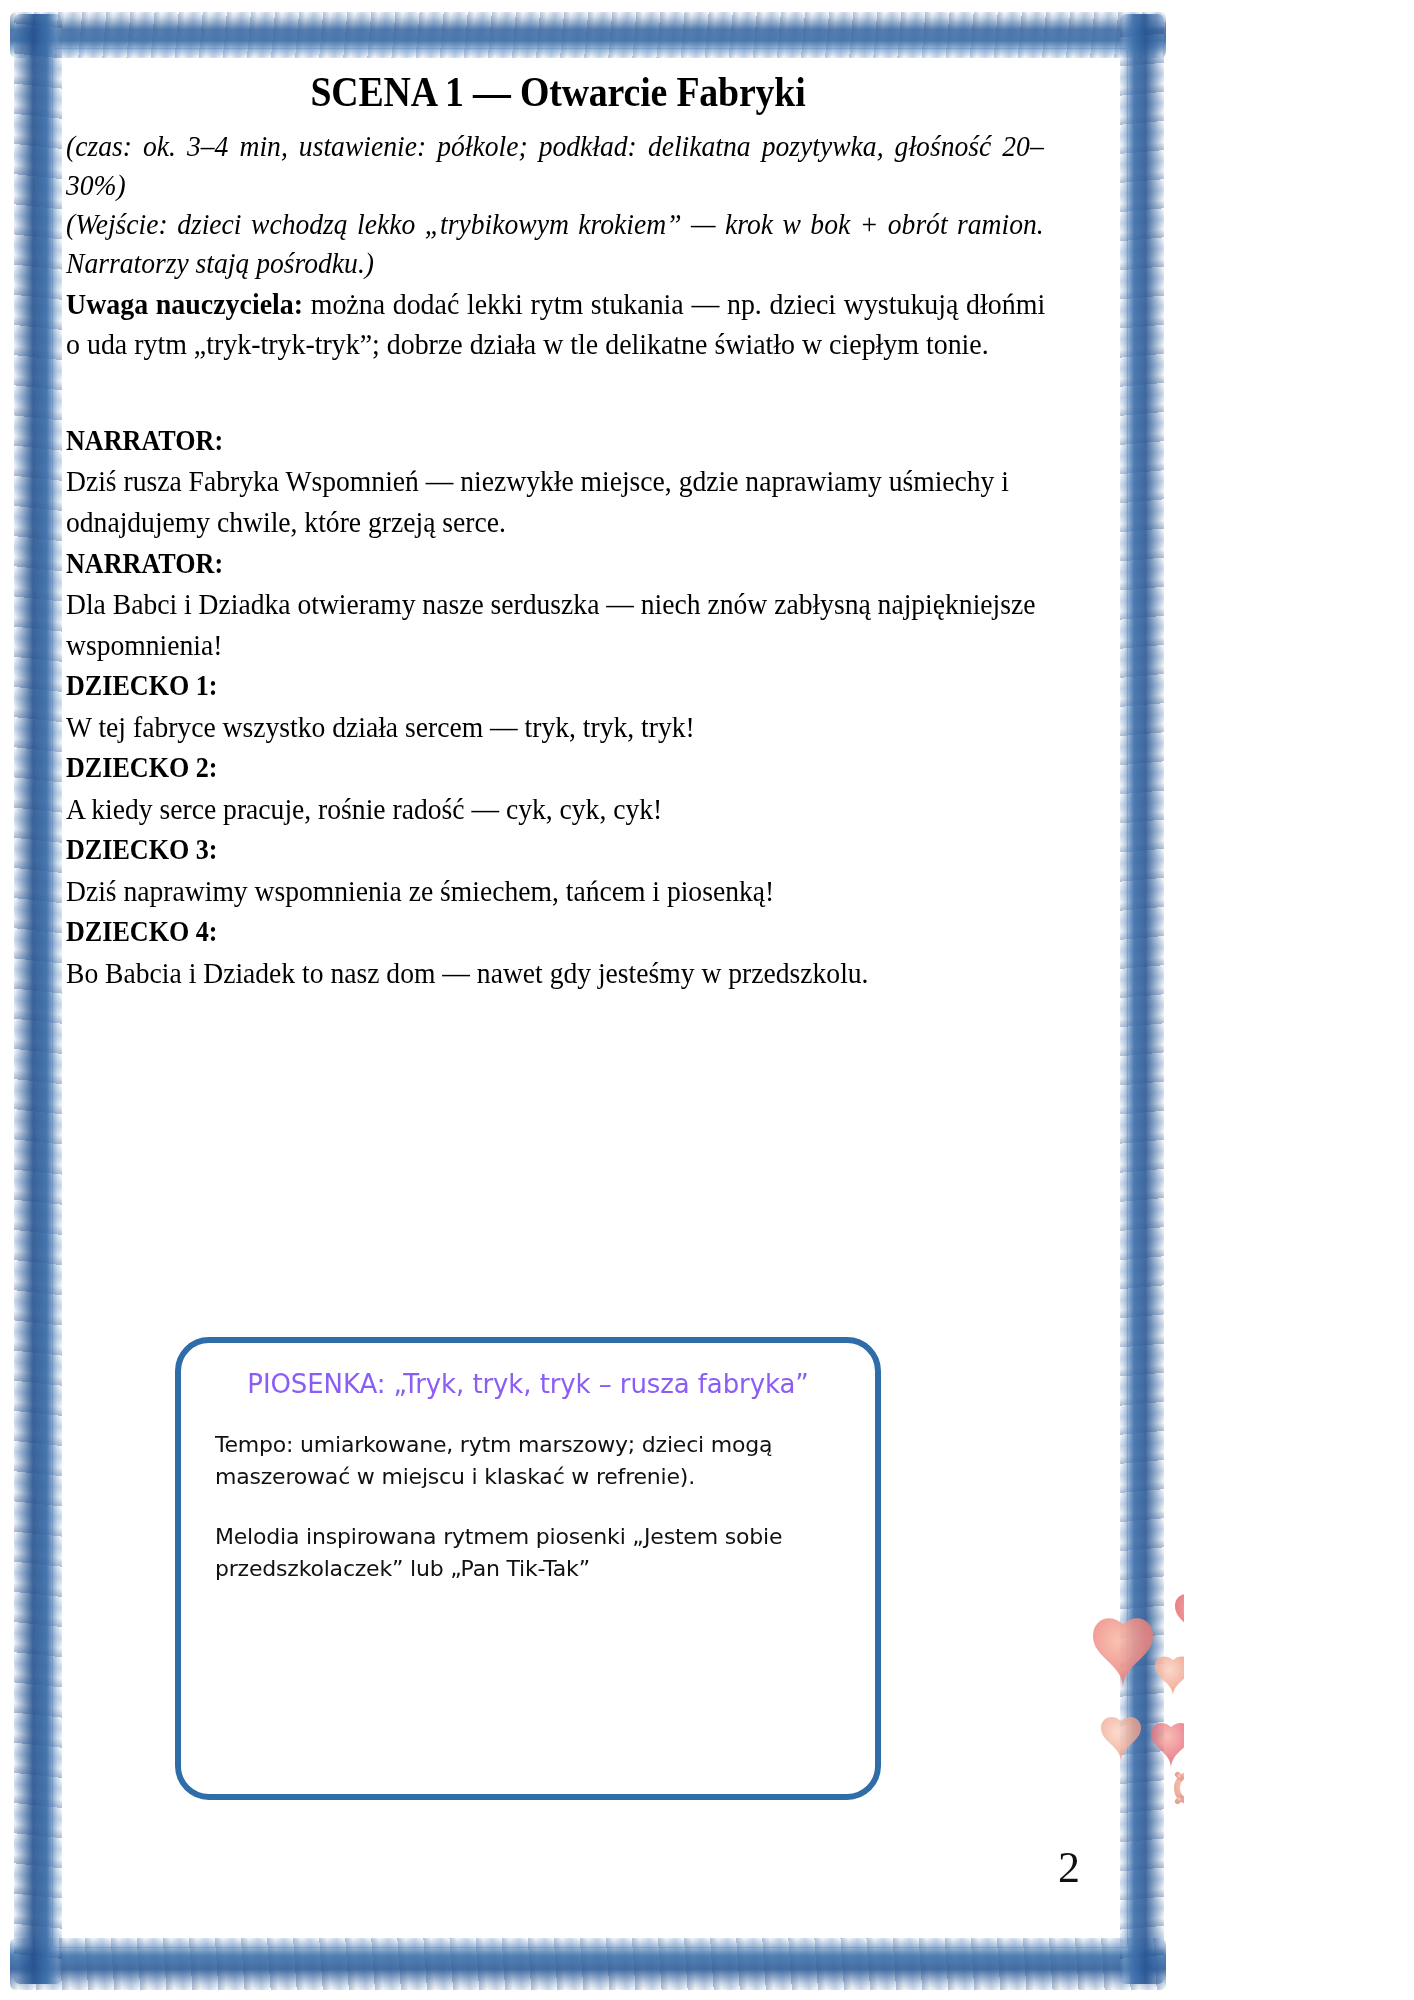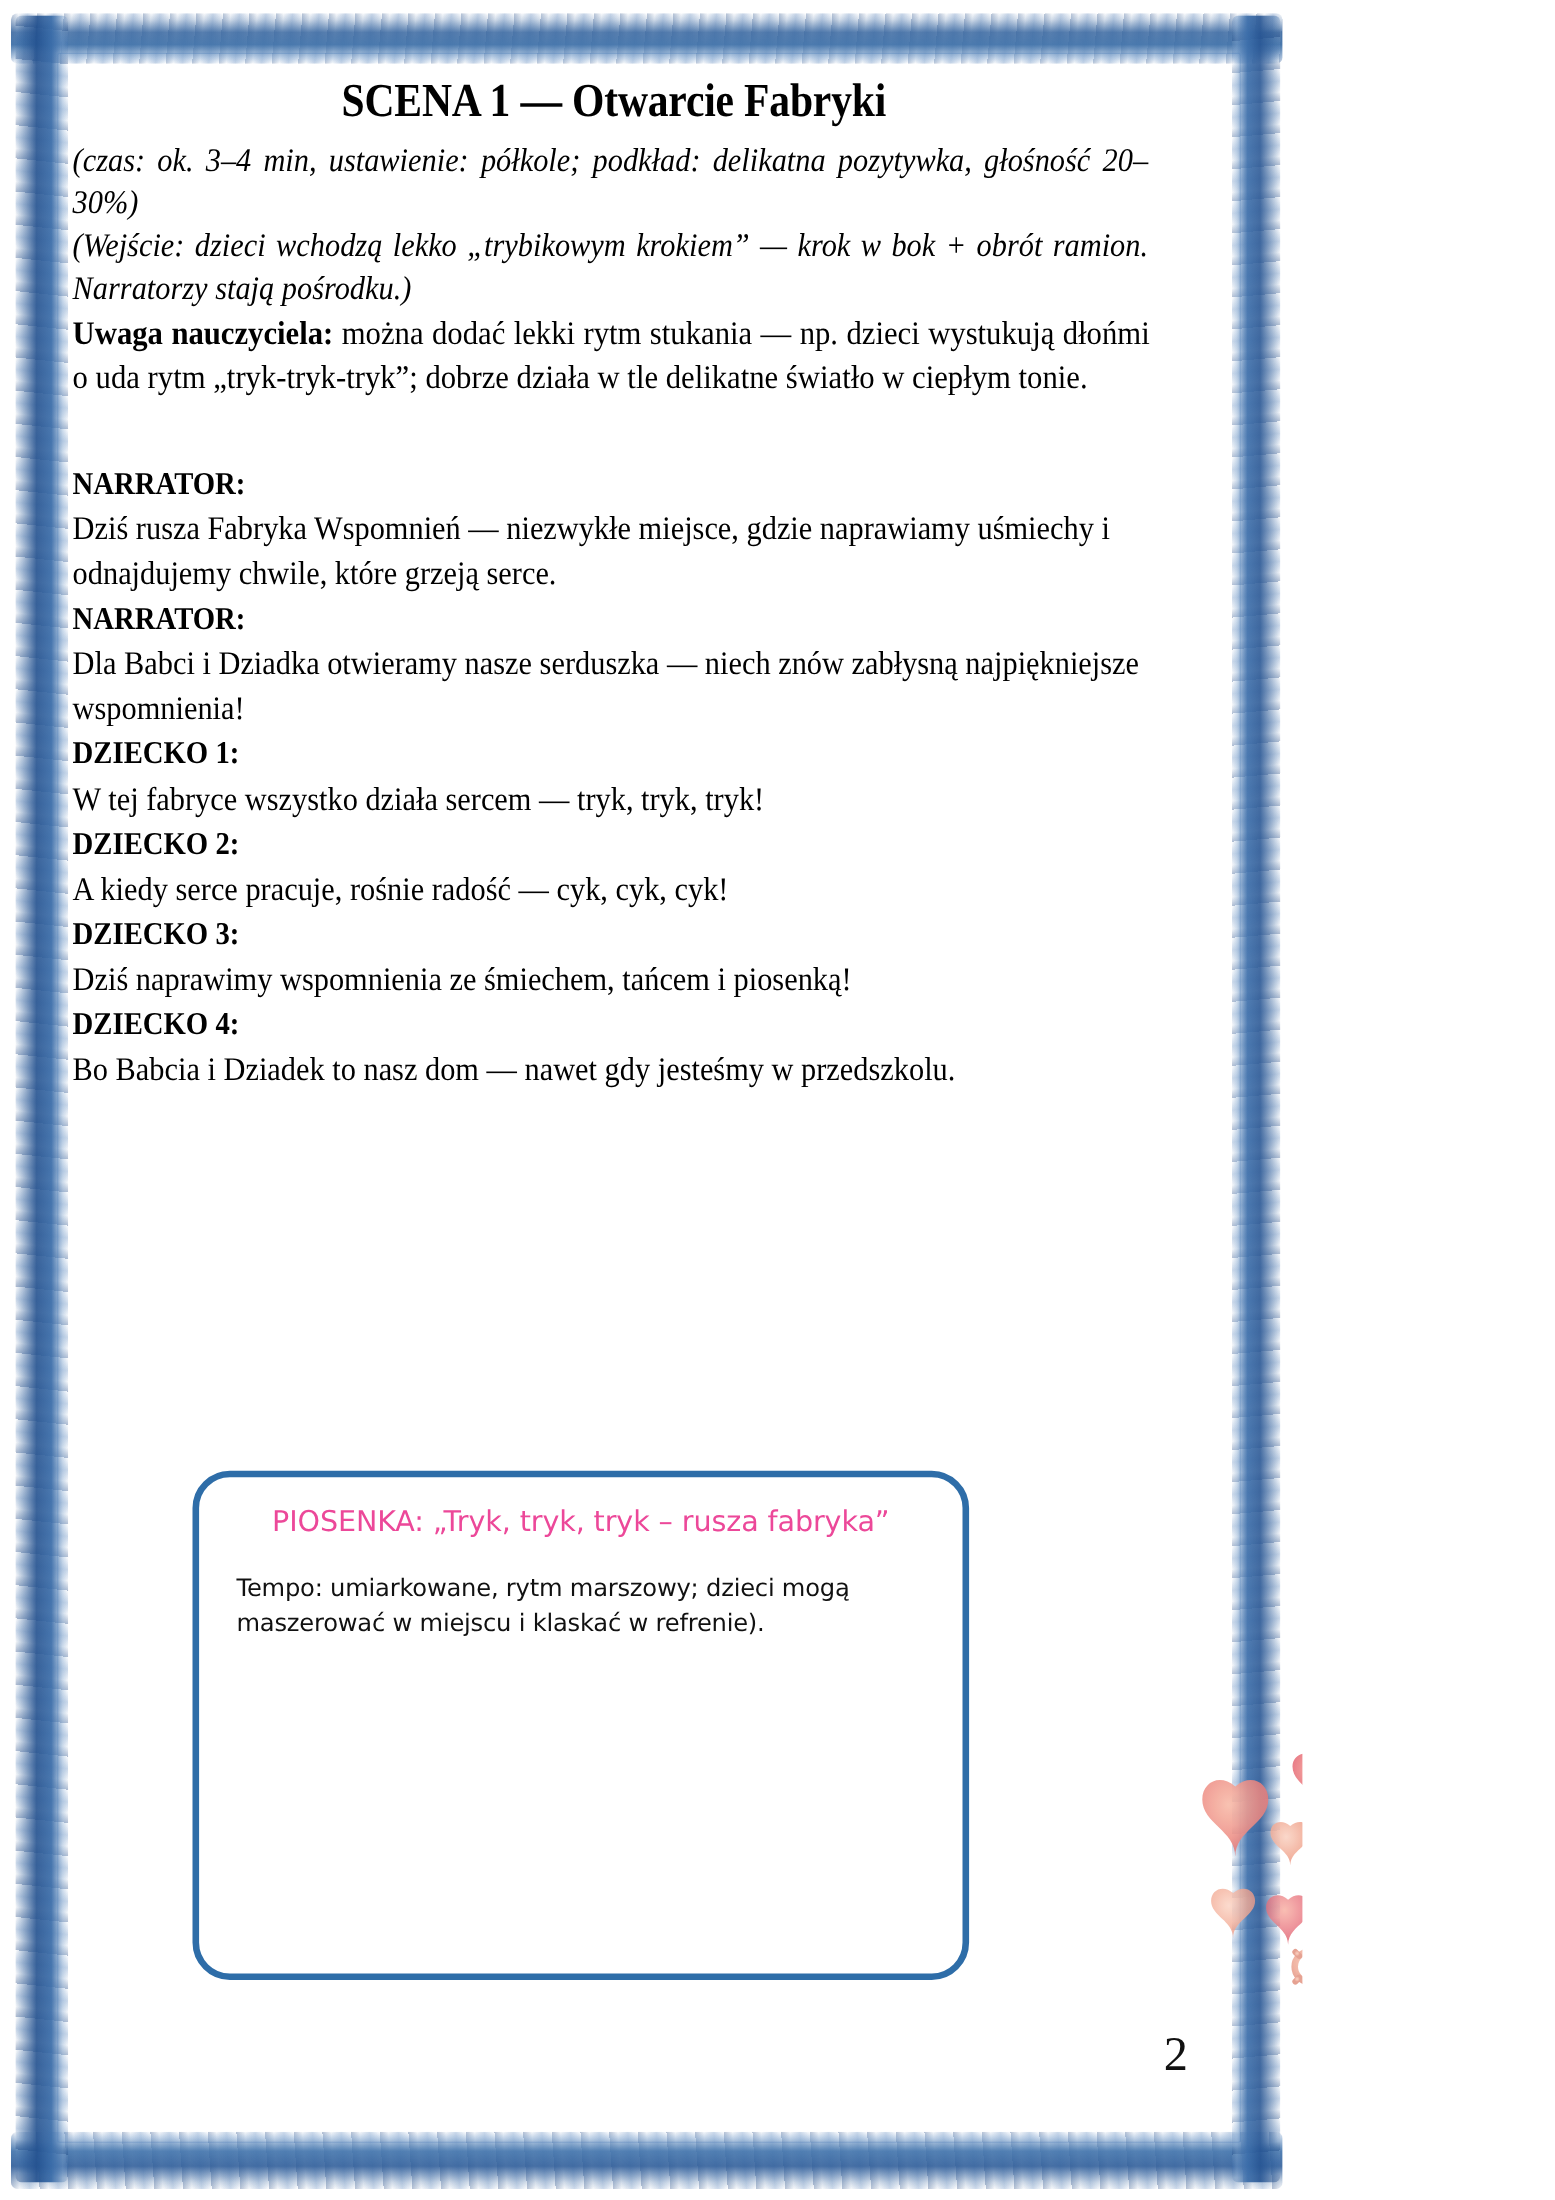--- a/index.html
+++ b/index.html
@@ -178,21 +178,21 @@
     border-radius: 34px;
     box-sizing: border-box;
     background: transparent;
     font-family: "DejaVu Sans", sans-serif;
   }
   .song-inner {
     padding: 26px 34px 20px 34px;
   }
   .song-title {
     font-size: 26px;
-    color: #ec4899;
+    color: #8b5cf6;
     text-align: center;
     letter-spacing: -0.1px;
     margin: 0 0 30px 0;
     font-family: "DejaVu Sans", sans-serif;
   }
   .song-para {
     font-size: 22px;
     line-height: 1.46;
     color: #111;
     margin: 0 0 28px 0;
@@ -266,20 +266,21 @@
 
     <div class="speaker">DZIECKO 4:</div>
     <div class="line"> Bo Babcia i Dziadek to nasz dom — nawet gdy jesteśmy w przedszkolu.</div>
 
   </div>
 
   <div class="song-box">
     <div class="song-inner">
       <div class="song-title">PIOSENKA: „Tryk, tryk, tryk – rusza fabryka”</div>
       <p class="song-para">Tempo: umiarkowane, rytm marszowy; dzieci mogą maszerować w miejscu i klaskać w refrenie).</p>
+      <p class="song-para">Melodia inspirowana rytmem piosenki „Jestem sobie przedszkolaczek” lub „Pan Tik-Tak”</p>
     </div>
   </div>
 
   <div class="decor">
     <svg width="210" height="230" viewBox="0 0 210 230" xmlns="http://www.w3.org/2000/svg">
       <defs>
         <radialGradient id="hA" cx="40%" cy="32%" r="72%">
           <stop offset="0%" stop-color="#F7B9A6"></stop>
           <stop offset="60%" stop-color="#EE8E85"></stop>
           <stop offset="100%" stop-color="#DE6E72"></stop>

